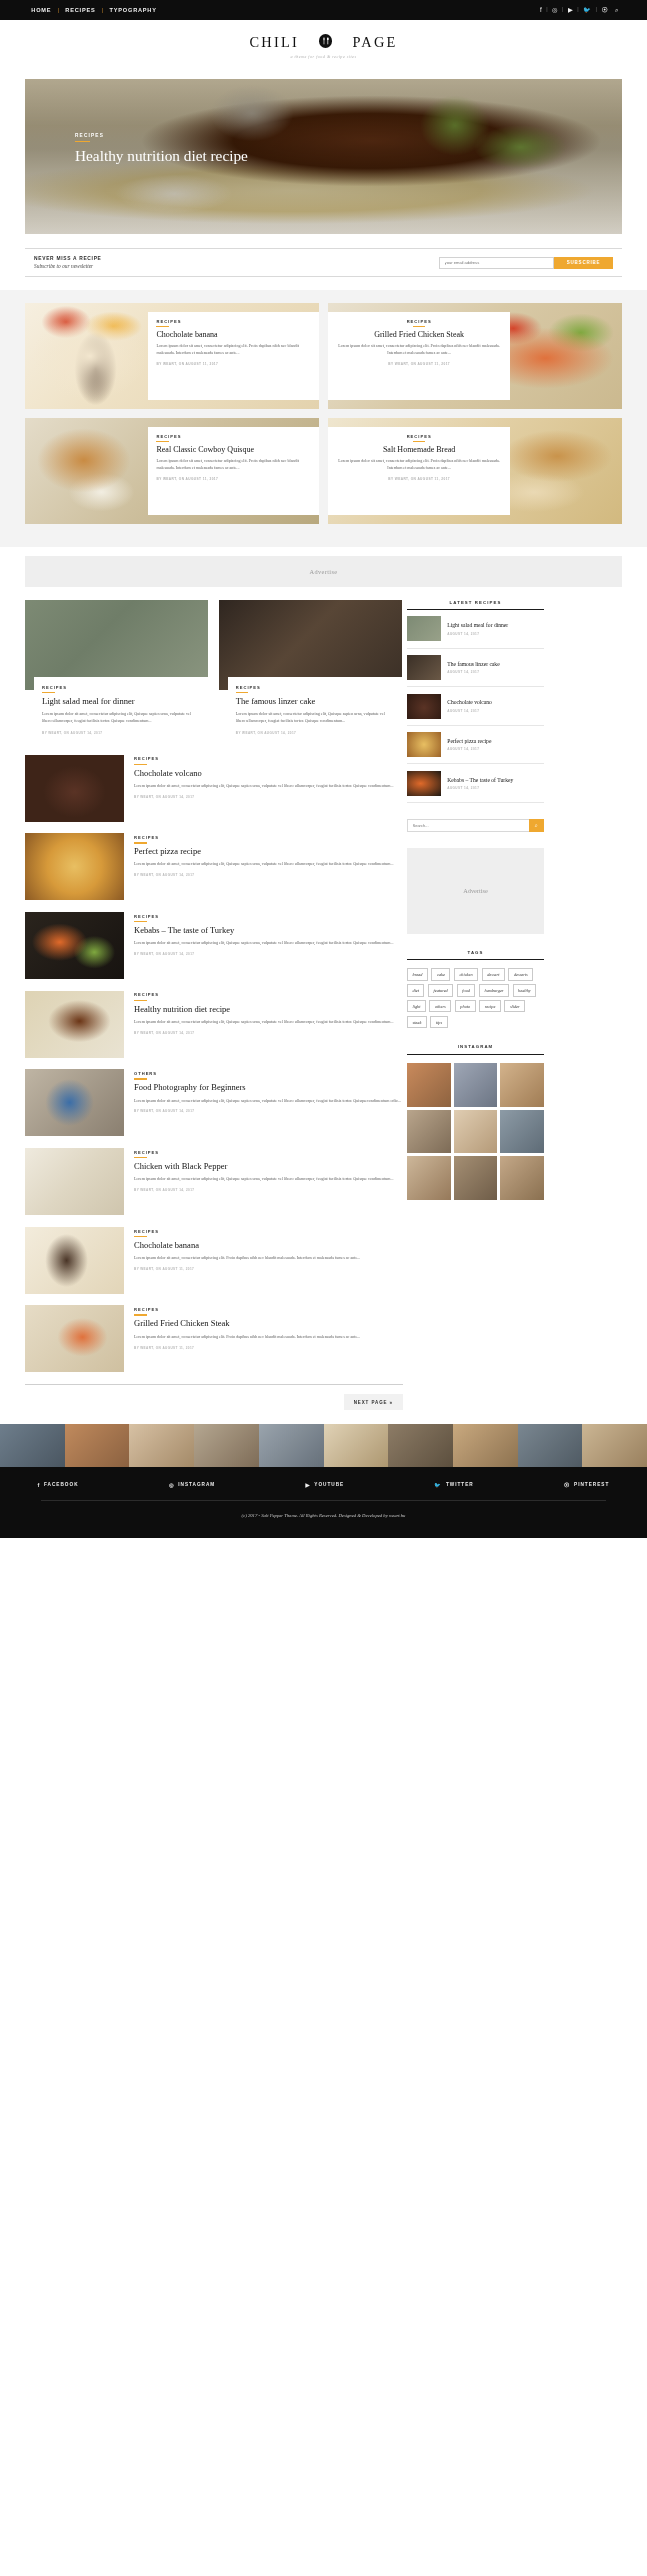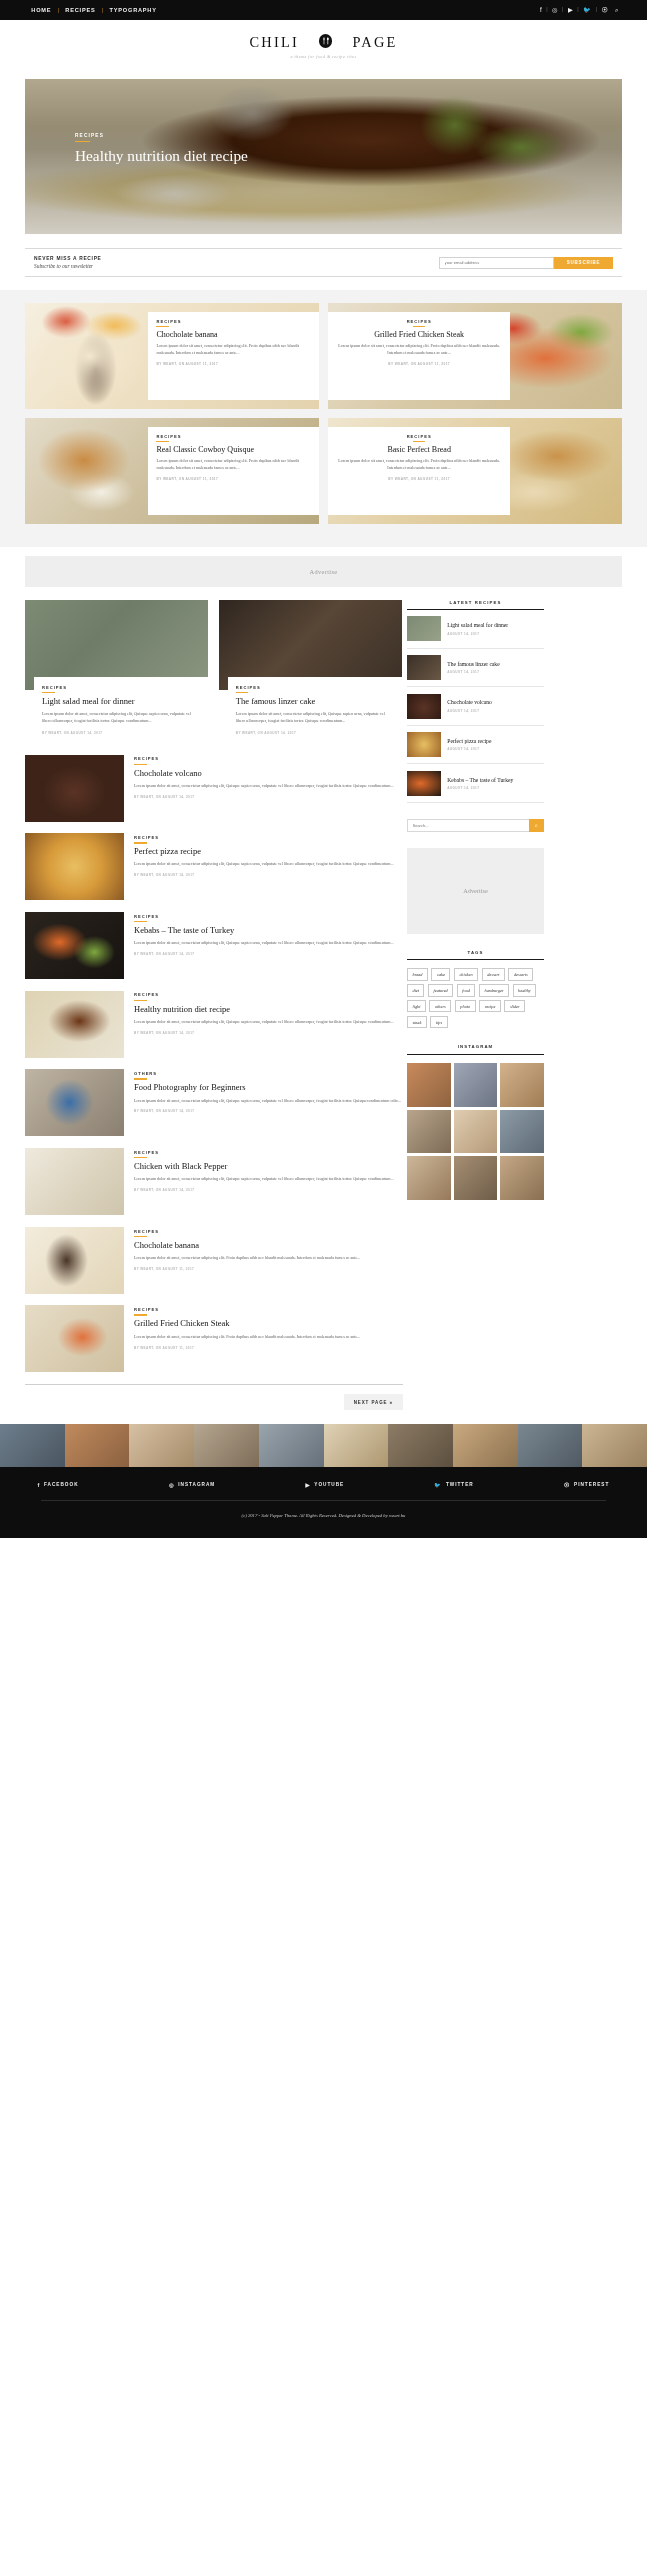--- a/index.html
+++ b/index.html
@@ -257,21 +257,21 @@
           <div class="fc-meta">BY WEART, ON AUGUST 11, 2017</div>
         </div>
       </div>
 
       <div class="feat-card">
         <div class="feat-thumb ph" style="background:linear-gradient(135deg,#efe6cf 0%,#e2cfa4 45%,#d2b97f 100%);"></div>
         <div class="feat-thumb" style="background:radial-gradient(ellipse 26% 34% at 78% 36%,#c9934b 0%,rgba(201,147,75,0) 72%),radial-gradient(ellipse 24% 26% at 70% 70%,#ead9b4 0%,rgba(234,217,180,0) 72%);"></div>
         <div class="fc-overlay fc-right">
           <div class="fc-cat">RECIPES</div>
           <div class="fc-rule"></div>
-          <div class="fc-title">Basic Perfect Bread</div>
+          <div class="fc-title">Salt Homemade Bread</div>
           <div class="fc-exc">Lorem ipsum dolor sit amet, consectetur adipiscing elit. Proin dapibus nibh nec blandit malesuada. Interdum et malesuada fames ac ante...</div>
           <div class="fc-meta">BY WEART, ON AUGUST 11, 2017</div>
         </div>
       </div>
     </div>
   </div>
 
   <div class="advert-wrap">
     <div class="advert">Advertise</div>
   </div>

